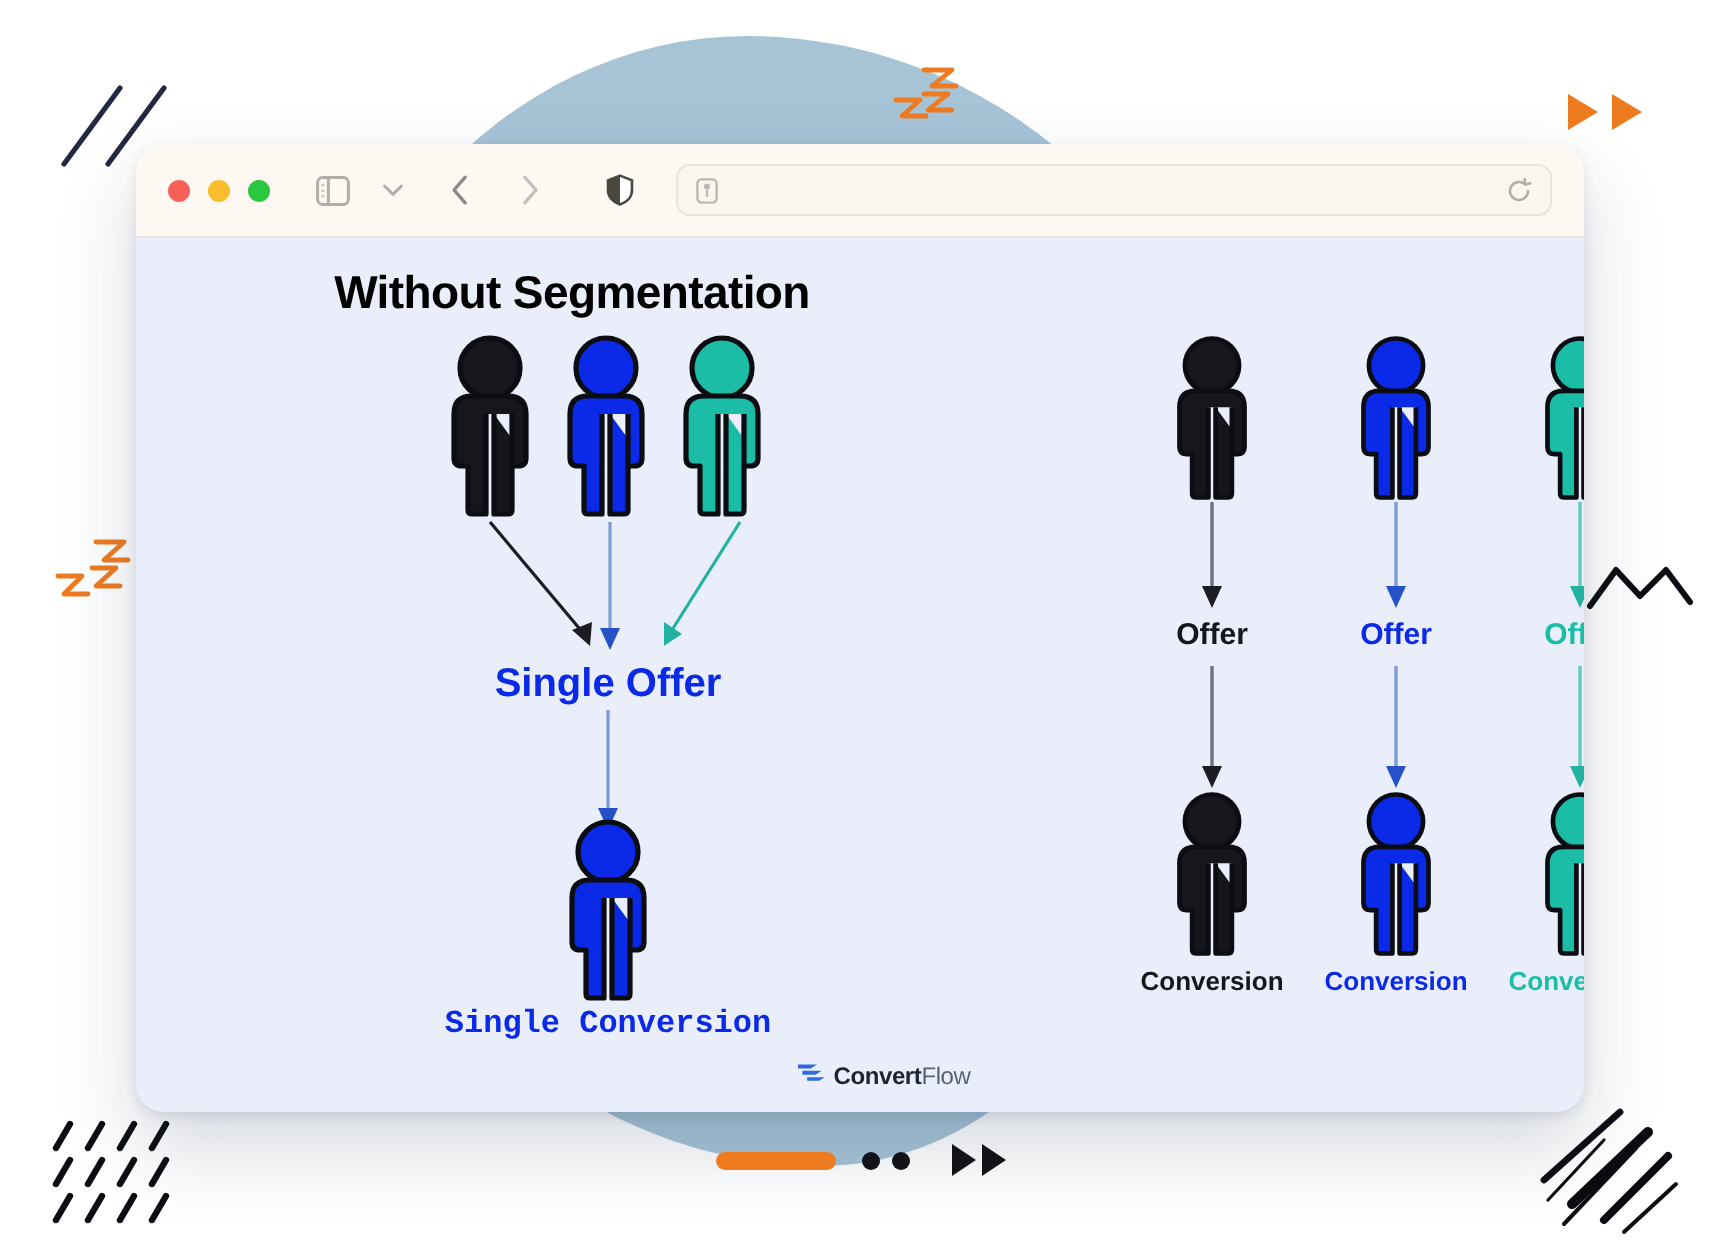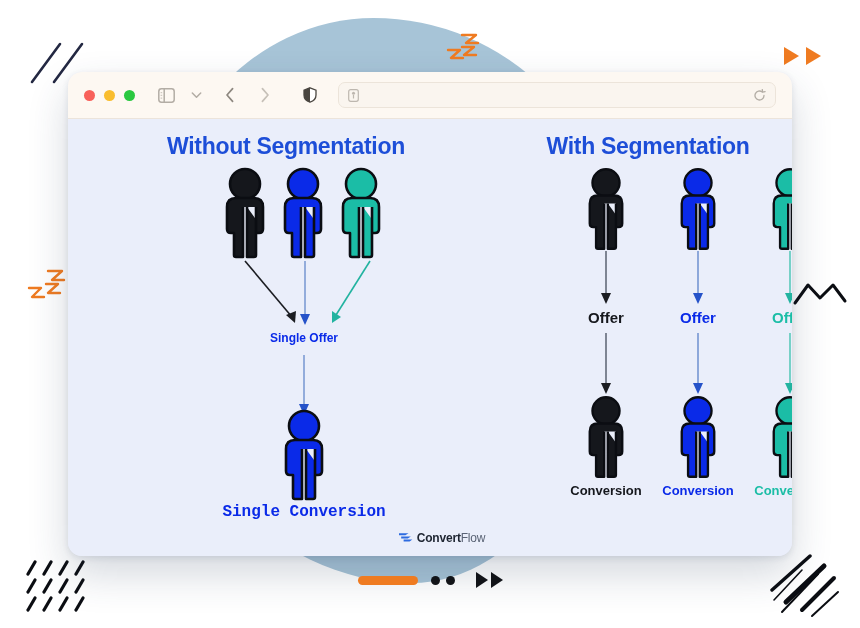--- a/index.html
+++ b/index.html
@@ -108,21 +108,21 @@
   .panel.left  { left: 0;     width: 436px; }
   .panel.right { left: 436px; width: 288px; }
 
   .panel-title {
     position: absolute;
     top: 52px;
     width: 100%;
     text-align: center;
     font-size: 23px;
     font-weight: 700;
-    color: #1d4ed8;
+    color: #000000;
     letter-spacing: -0.3px;
   }
   .panel.right .panel-title { top: 52px; }
 
   
   .person { position: absolute; }
   .person svg { display: block; }
 
   .lbl {
     position: absolute;
@@ -342,42 +342,41 @@
         <svg class="arrow" style="left:229px; top:140px;" width="16" height="72" viewBox="0 0 16 72">
           <line x1="8" y1="2" x2="8" y2="58" stroke="#7d9bd4" stroke-width="1.6"></line>
           <polygon points="8,66 3,55 13,55" fill="#2552c9"></polygon>
         </svg>
 
         <svg class="arrow" style="left:252px; top:140px;" width="60" height="72" viewBox="0 0 60 72">
           <line x1="50" y1="2" x2="16" y2="56" stroke="#22b3a0" stroke-width="1.6"></line>
           <polygon points="12,64 12,52 21,58" fill="#22b3a0"></polygon>
         </svg>
 
-        <div class="lbl" style="left:236px; top:212px; font-size:12px; color:#0a2ae8;">Single Offer</div>
+        <div class="lbl" style="left:236px; top:212px; font-size:20px; color:#0a2ae8;">Single Offer</div>
 
         <svg class="arrow" style="left:228px; top:236px;" width="16" height="64" viewBox="0 0 16 64">
           <line x1="8" y1="0" x2="8" y2="52" stroke="#7d9bd4" stroke-width="1.6"></line>
           <polygon points="8,60 3,49 13,49" fill="#2552c9"></polygon>
         </svg>
 
         <div class="person" style="left:205px; top:290px;">
           <svg width="62" height="92" viewBox="0 0 62 92">
             <circle cx="31" cy="17" r="15" fill="#0a2ae8" stroke="#0b0d12" stroke-width="2.6"></circle>
             <path d="M13 40 q0-9 9-9 h18 q9 0 9 9 v22 q0 4-4 4 h-3 v-4 V40
                      M49 62 q0 4-4 4 h-3 v22 q0 2-2 2 h-7 v-50
                      M13 40 v22 q0 4 4 4 h3 v22 q0 2 2 2 h7 v-50" fill="#0a2ae8" stroke="#0b0d12" stroke-width="2.6" stroke-linejoin="round"></path>
           </svg>
         </div>
 
         <div class="lbl" style="left:236px; top:384px; font-size:16px; color:#0a2ae8;font-family:Liberation Mono, monospace;">Single Conversion</div>
       </div>
 
       <div class="panel right">
 
-        <div class="panel-title" style="top:14px;">With Segmentation</div>
 
         <div class="person" style="left:74px; top:48px;">
           <svg width="56" height="84" viewBox="0 0 62 92">
             <circle cx="31" cy="17" r="15" fill="#15171c" stroke="#0b0d12" stroke-width="2.6"></circle>
             <path d="M13 40 q0-9 9-9 h18 q9 0 9 9 v22 q0 4-4 4 h-3 v-4 V40
                      M49 62 q0 4-4 4 h-3 v22 q0 2-2 2 h-7 v-50
                      M13 40 v22 q0 4 4 4 h3 v22 q0 2 2 2 h7 v-50" fill="#15171c" stroke="#0b0d12" stroke-width="2.6" stroke-linejoin="round"></path>
           </svg>
         </div>
         <svg class="arrow" style="left:95px; top:132px;" width="14" height="56" viewBox="0 0 14 56">

